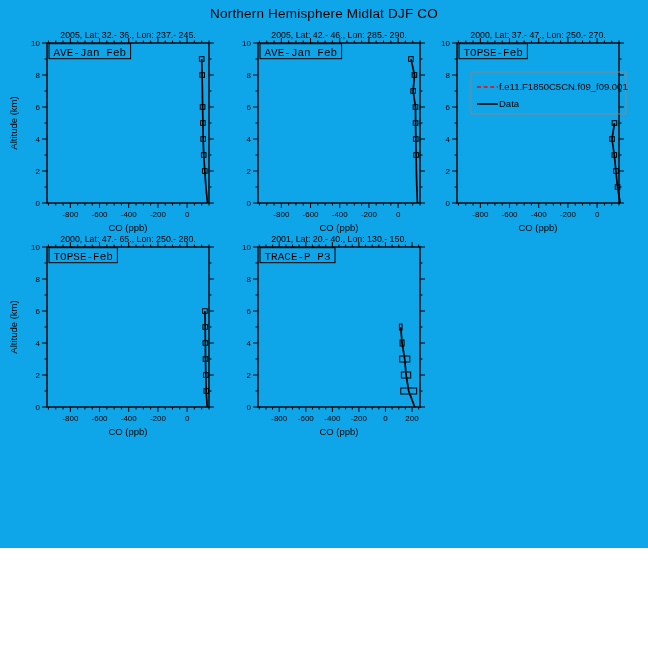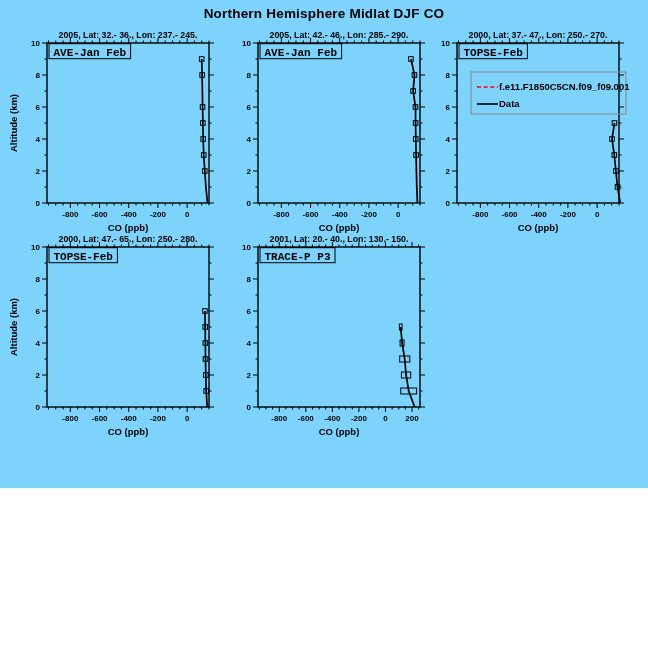--- a/index.html
+++ b/index.html
@@ -7,23 +7,22 @@
     padding: 0;
     width: 648px;
     height: 648px;
     background: #ffffff;
     overflow: hidden;
     font-family: "Liberation Sans", sans-serif;
   }
   .figure {
     position: relative;
     width: 648px;
-    height: 488px;
-    background: #7dd3fc;
-    font-weight: bold;
+    height: 548px;
+    background: #0ea5e9;
   }
   .fig-title {
     position: absolute;
     top: 6px;
     left: 0;
     width: 648px;
     text-align: center;
     font-size: 13.5px;
     color: #000000;
     letter-spacing: 0.2px;

